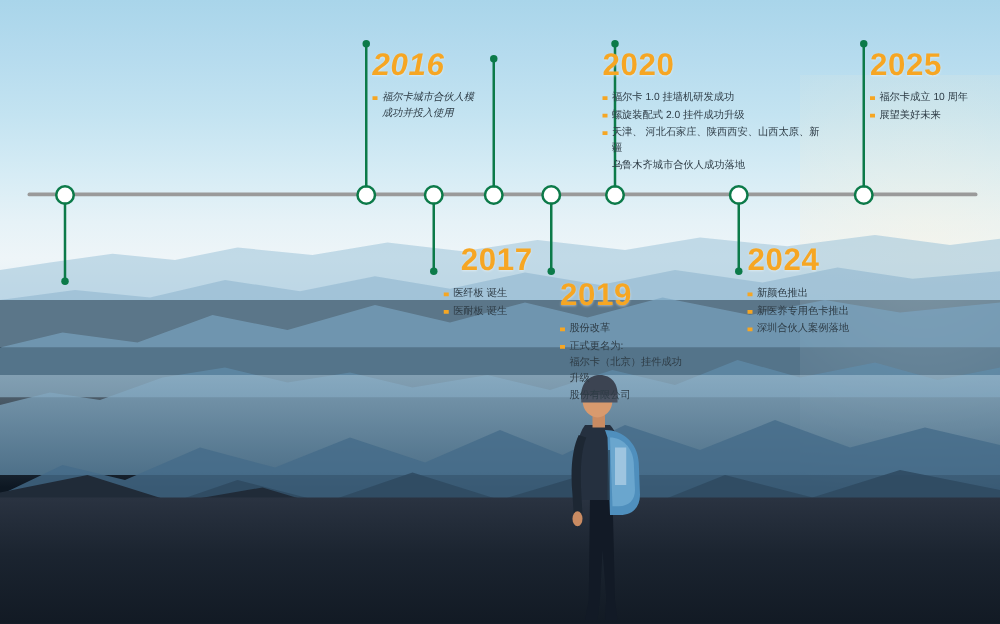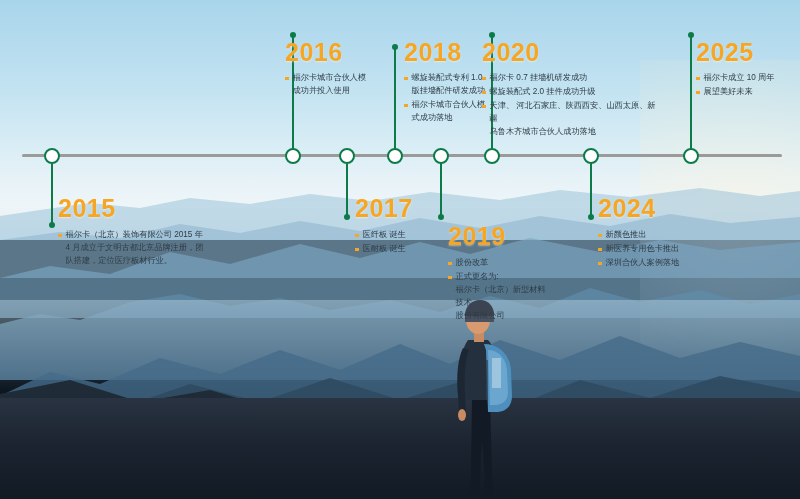--- a/index.html
+++ b/index.html
@@ -214,95 +214,69 @@
       <div class="stem" style="top:14px; height:56px;"></div>
       <div class="stem-dot" style="top:66px;"></div>
     </div>
 
     <div class="node" style="left:683px; top:148px;">
       <div class="circle"></div>
       <div class="stem" style="top:-113px; height:115px;"></div>
       <div class="stem-dot" style="top:-116px;"></div>
     </div>
 
-    <div class="card below" style="left:58px; top:196px; width:180px;">
-      <div class="year">2015</div>
-      <div class="bullets">
-        <div class="bullet">
-          <span class="dot"></span>
-          <span class="txt">福尔卡（北京）装饰有限公司 2015 年
-4 月成立于文明古都北京品牌注册，团
-队搭建，定位医疗板材行业。</span>
-        </div>
-      </div>
-    </div>
-
-    <div class="card above" style="left:285px; top:40px; width:95px;">
+
+    <div class="card above" style="left:298px; top:40px; width:95px;font-style:italic;">
       <div class="year">2016</div>
       <div class="bullets">
         <div class="bullet">
           <span class="dot"></span>
           <span class="txt">福尔卡城市合伙人模
 成功并投入使用</span>
         </div>
       </div>
     </div>
 
-    <div class="card below" style="left:355px; top:196px; width:85px;">
+    <div class="card below" style="left:355px; top:196px; width:85px;text-align:center;">
       <div class="year">2017</div>
       <div class="bullets">
         <div class="bullet">
           <span class="dot"></span>
           <span class="txt">医纤板 诞生</span>
         </div>
         <div class="bullet">
           <span class="dot"></span>
           <span class="txt">医耐板 诞生</span>
         </div>
       </div>
     </div>
 
-    <div class="card above" style="left:404px; top:40px; width:95px;">
-      <div class="year">2018</div>
-      <div class="bullets">
-        <div class="bullet">
-          <span class="dot"></span>
-          <span class="txt">螺旋装配式专利 1.0
-版挂墙配件研发成功</span>
-        </div>
-        <div class="bullet">
-          <span class="dot"></span>
-          <span class="txt">福尔卡城市合伙人模
-式成功落地</span>
-        </div>
-      </div>
-    </div>
 
     <div class="card below" style="left:448px; top:196px; width:105px;margin-top:28px;">
       <div class="year">2019</div>
       <div class="bullets">
         <div class="bullet">
           <span class="dot"></span>
           <span class="txt">股份改革</span>
         </div>
         <div class="bullet">
           <span class="dot"></span>
           <span class="txt">正式更名为:
-福尔卡（北京）新型材料技术
+福尔卡（北京）挂件成功升级
 股份有限公司</span>
         </div>
       </div>
     </div>
 
     <div class="card above" style="left:482px; top:40px; width:180px;">
       <div class="year">2020</div>
       <div class="bullets">
         <div class="bullet">
           <span class="dot"></span>
-          <span class="txt">福尔卡 0.7 挂墙机研发成功</span>
+          <span class="txt">福尔卡 1.0 挂墙机研发成功</span>
         </div>
         <div class="bullet">
           <span class="dot"></span>
           <span class="txt">螺旋装配式 2.0 挂件成功升级</span>
         </div>
         <div class="bullet">
           <span class="dot"></span>
           <span class="txt">天津、 河北石家庄、陕西西安、山西太原、新疆
 乌鲁木齐城市合伙人成功落地</span>
         </div>

